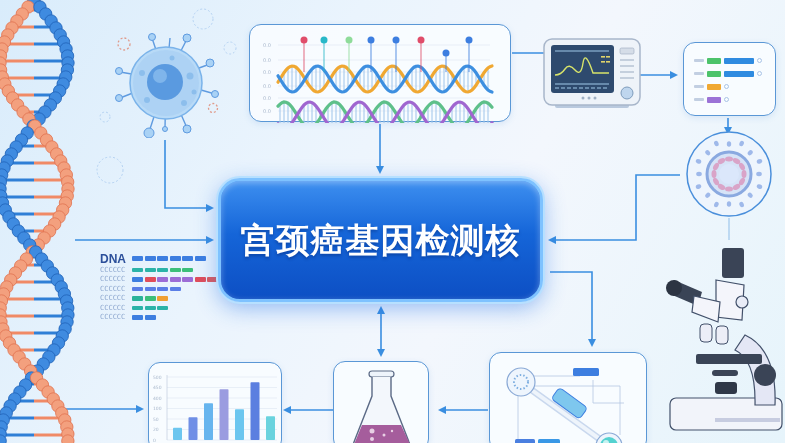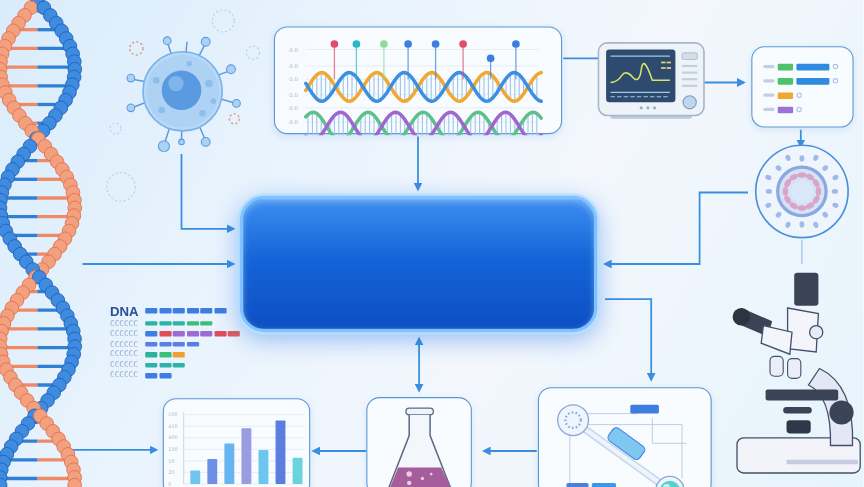--- a/index.html
+++ b/index.html
@@ -30,21 +30,21 @@
   .title-line {
     color: #ffffff;
     font-family: "DejaVu Sans", sans-serif;
     font-weight: bold;
     font-size: 34px;
     letter-spacing: 1px;
     line-height: 46px;
     text-shadow: 0 2px 3px rgba(0, 30, 100, 0.4);
   }
   .dna-legend {
-    position: absolute; left: 100px; top: 276px;
+    position: absolute; left: 100px; top: 252px;
     font-family: "Liberation Sans", sans-serif;
   }
   .dna-legend .head { color: #2b4f9a; font-size: 12px; font-weight: bold; display: inline-block; width: 32px; }
   .dna-legend .row { display: flex; align-items: center; height: 9.5px; }
   .dna-legend .code { color: #8ea8cf; font-size: 7px; width: 32px; font-family: "DejaVu Sans Mono", monospace; }
   .dna-legend .seg { display: inline-block; width: 11px; height: 4.5px; margin-right: 1.5px; border-radius: 1px; }
 </style>
 </head>
 <body>
 
@@ -708,13 +708,14 @@
     <rect x="62" y="43" width="35" height="14" rx="4" transform="rotate(36 79 50)" fill="#7ec7ee" stroke="#3d7ee0" stroke-width="1"></rect>
     <circle cx="31" cy="29" r="14" fill="#eef5fd" stroke="#8aa9d6" stroke-width="1.2"></circle>
     <circle cx="31" cy="29" r="7" fill="none" stroke="#7eaee0" stroke-width="2" stroke-dasharray="1.5 2"></circle>
     <circle cx="119" cy="93" r="13" fill="#eef5fd" stroke="#8aa9d6" stroke-width="1.2"></circle>
     <circle cx="119" cy="93" r="9" fill="#54d2d0"></circle>
     <circle cx="116" cy="90" r="3" fill="#c6f3f2"></circle>
   </svg>
 </div>
 
 <div class="title-box">
+  <div class="title-line">宫颈癌基因检测核</div>
 </div>
 
 </body></html>

